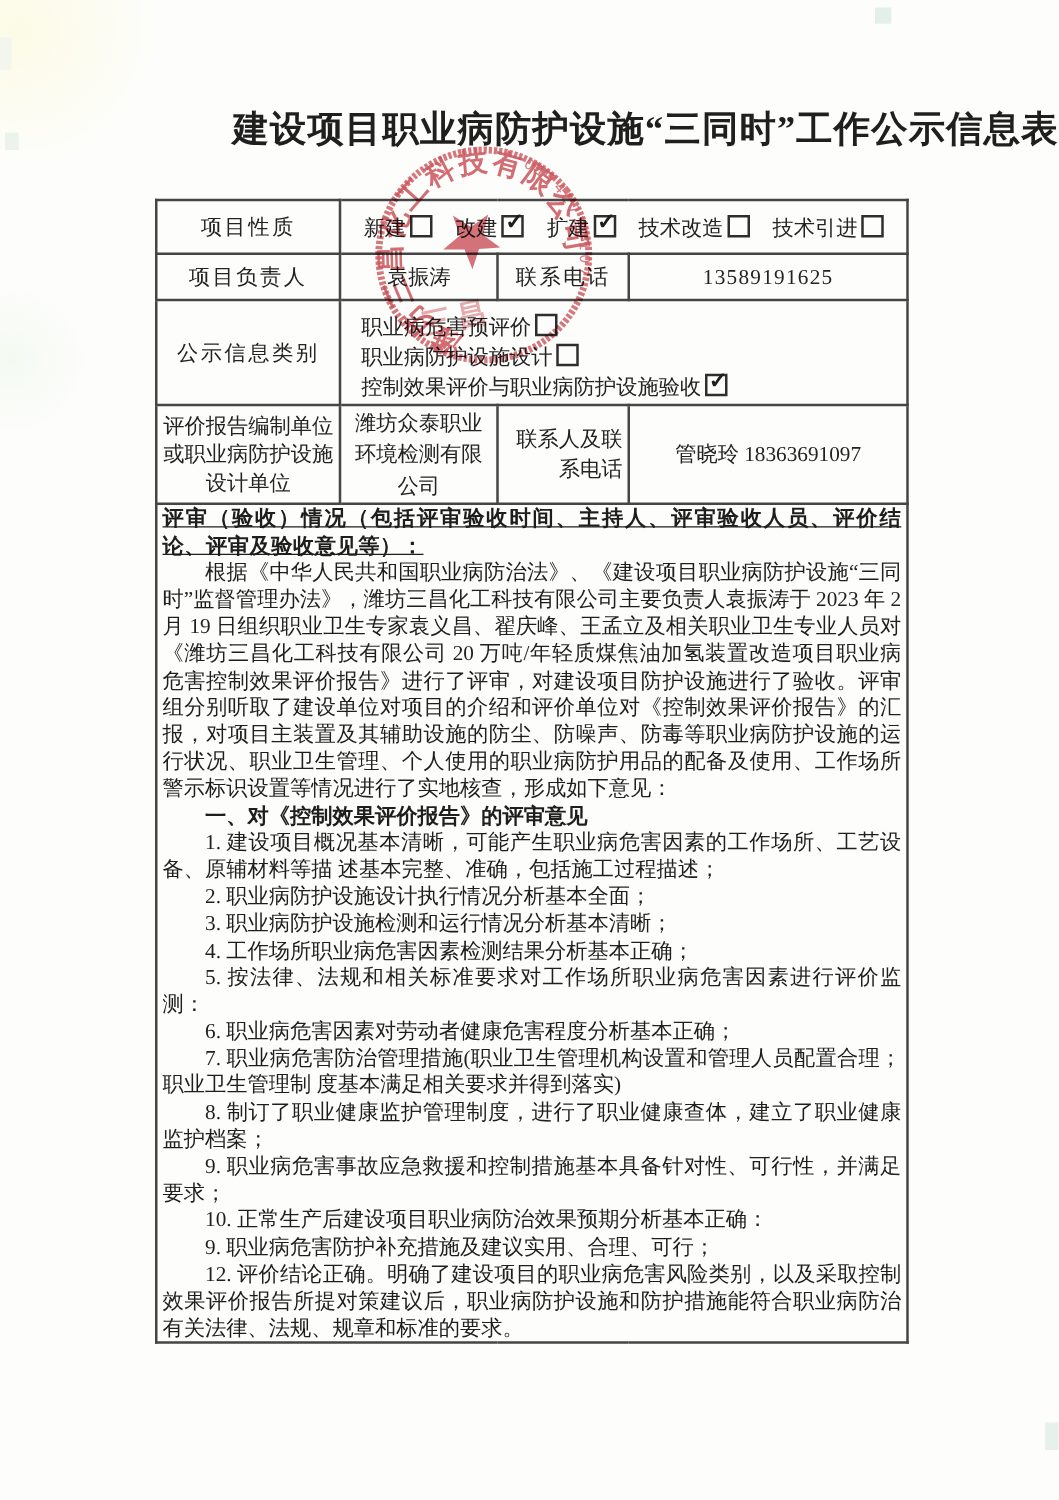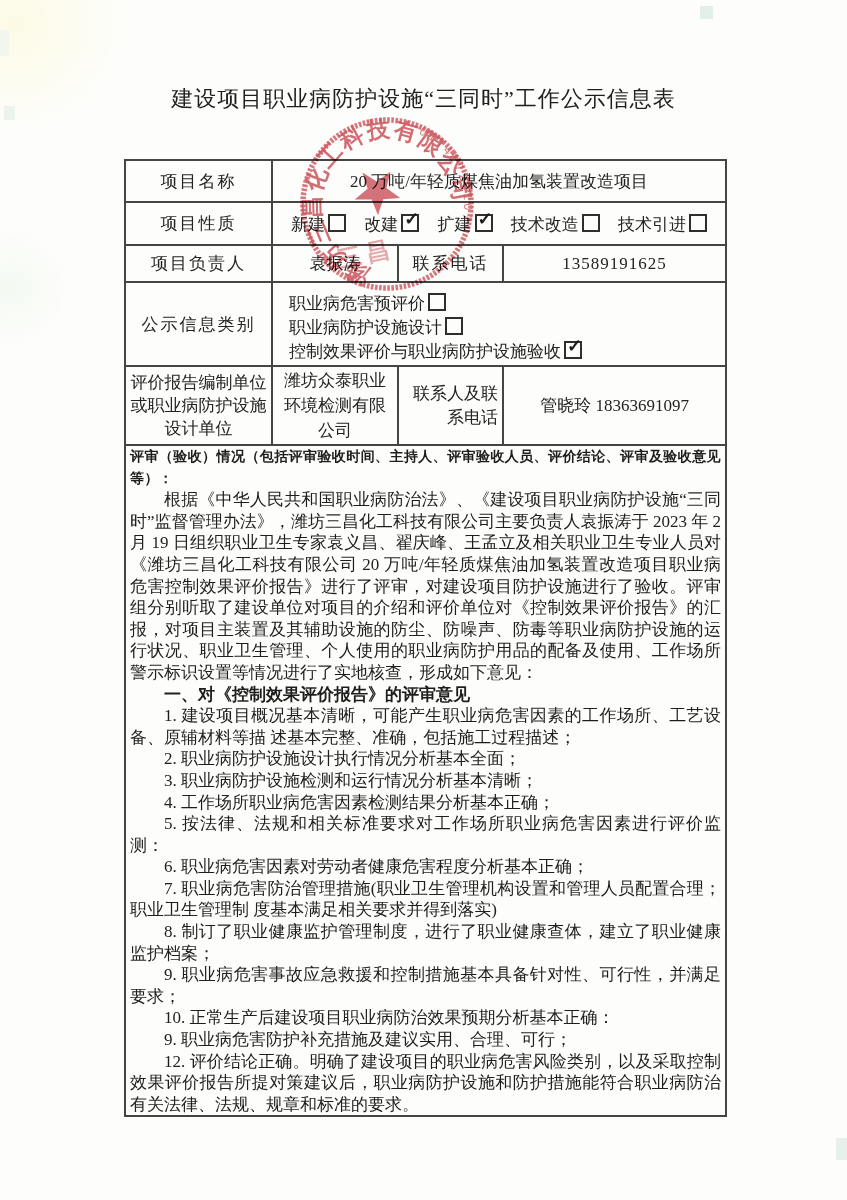--- a/index.html
+++ b/index.html
@@ -17,21 +17,21 @@
   }
   
   .artifact{position:absolute;}
   .a1{left:700px;top:6px;width:13px;height:13px;background:#e3efe9;}
   .a2{left:0;top:30px;width:9px;height:26px;background:#f3f6ec;}
   .a3{left:4px;top:106px;width:11px;height:14px;background:#ecf3ec;}
   .a4{left:836px;top:1138px;width:11px;height:22px;background:#e7f0ea;}
 
   .title{
     position:absolute;left:0;top:84px;width:100%;margin:0;
-    text-align:center;font-size:22px;font-weight:normal;color:#1f1f1f;
+    text-align:right;font-size:29px;font-weight:bold;color:#1f1f1f;
     letter-spacing:1px;
   }
 
   table.form{
     position:absolute;left:124px;top:159px;width:601px;
     border-collapse:collapse;table-layout:fixed;
     color:#232323;
   }
   table.form td{
     border:2px solid #454545;
@@ -58,21 +58,21 @@
   .cbox.checked::after{
     content:"✓";position:absolute;left:1px;top:-8px;
     font-size:18px;font-weight:bold;color:#1d1d1d;
   }
 
   td.review-cell{
     vertical-align:top;text-align:justify;
     padding:4px 9px 6px 10px;
     font-size:16.5px;line-height:21.6px;color:#1e1e1e;
   }
-  .rv-heading{margin:0;font-weight:bold;font-size:14px;letter-spacing:.4px;}
+  .rv-heading{margin:0;font-weight:bold;font-size:17px;letter-spacing:.4px;text-decoration:underline;}
   .rv-intro{margin:0;text-indent:2em;}
   .rv-sub{margin:0;text-indent:2em;font-weight:bold;}
   .rv-item{margin:0;text-indent:2em;}
 
   
   .stamp{
     position:absolute;left:297px;top:114px;width:180px;height:180px;
     mix-blend-mode:multiply;opacity:.84;pointer-events:none;
   }
   .stamp svg{position:absolute;inset:0;transform:rotate(-38deg);}
@@ -95,24 +95,20 @@
   <h1 class="title">建设项目职业病防护设施“三同时”工作公示信息表</h1>
 
   <table class="form">
     <colgroup>
       <col style="width:147px">
         <col style="width:126px">
         <col style="width:105px">
         <col style="width:223px">
     </colgroup>
     <tbody>
-      <tr style="height:42px">
-        <td class="lbl">项目名称</td>
-        <td class="center" colspan="3">20 万吨/年轻质煤焦油加氢装置改造项目</td>
-      </tr>
       <tr style="height:43px">
         <td class="lbl">项目性质</td>
         <td colspan="3">
           <div class="opts-row" id="nature-options">
               <span class="opt"><span>新建</span><span class="cbox"></span></span>
               <span class="opt"><span>改建</span><span class="cbox checked"></span></span>
               <span class="opt"><span>扩建</span><span class="cbox checked"></span></span>
               <span class="opt"><span>技术改造</span><span class="cbox"></span></span>
               <span class="opt"><span>技术引进</span><span class="cbox"></span></span>
             </div>

